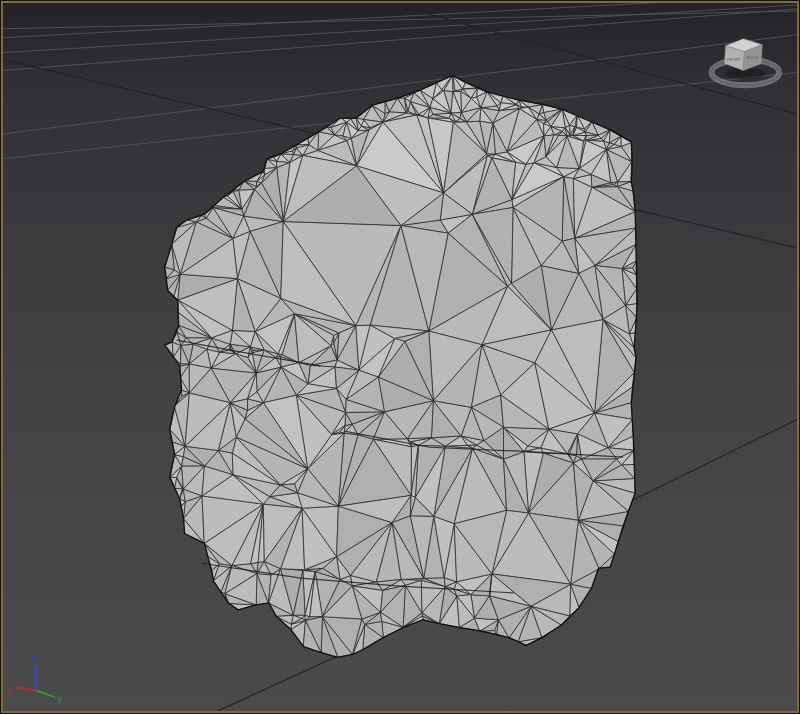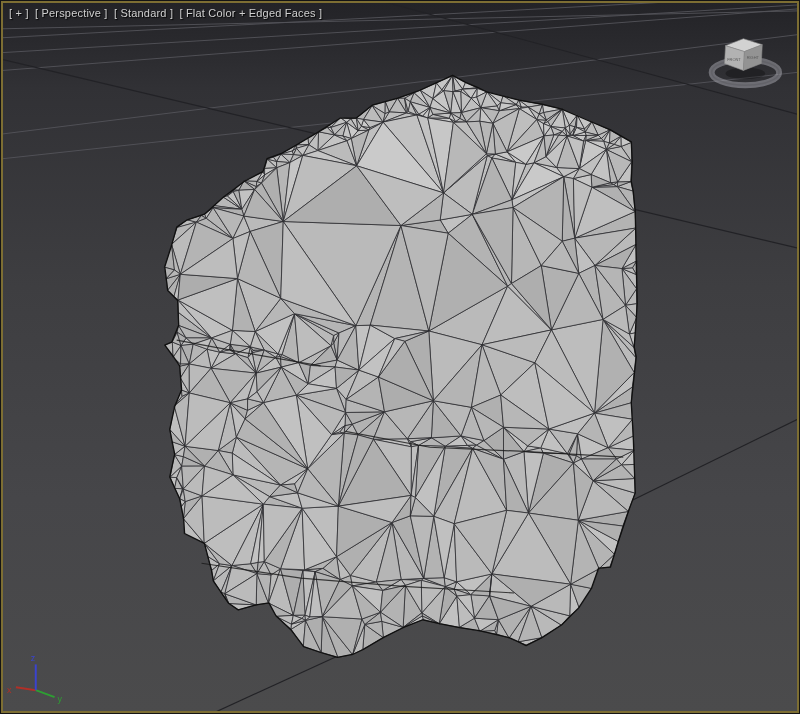--- a/index.html
+++ b/index.html
@@ -834,20 +834,14 @@
         </g>
       <g id="axis">
           <line x1="33" y1="693" x2="13" y2="690" stroke="#b03028" stroke-width="2"></line>
           <line x1="33" y1="693" x2="52" y2="700" stroke="#2e9e33" stroke-width="2"></line>
           <line x1="33" y1="693" x2="33" y2="667" stroke="#3a43cf" stroke-width="2"></line>
           <text x="4" y="696" fill="#b03028" font-size="9px" font-family="Liberation Sans, sans-serif">x</text>
           <text x="55" y="705" fill="#2e9e33" font-size="9px" font-family="Liberation Sans, sans-serif">y</text>
           <text x="28" y="664" fill="#3a43cf" font-size="9px" font-family="Liberation Sans, sans-serif">z</text>
         </g>
     </svg>
-    <div class="vp-label">
-      <span>[ + ]</span>
-      <span>[ Perspective ]</span>
-      <span>[ Standard ]</span>
-      <span>[ Flat Color + Edged Faces ]</span>
-    </div>
   </div>
 </div>
 
 </body></html>

